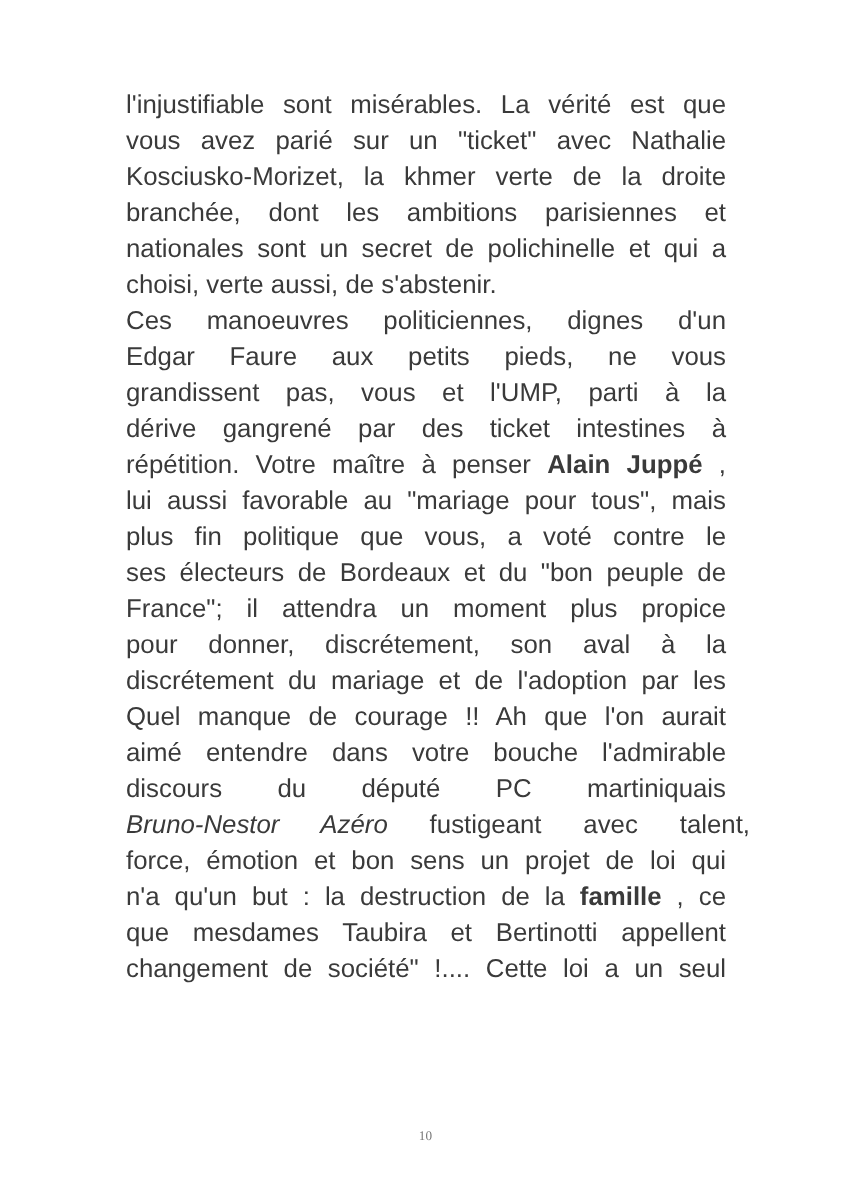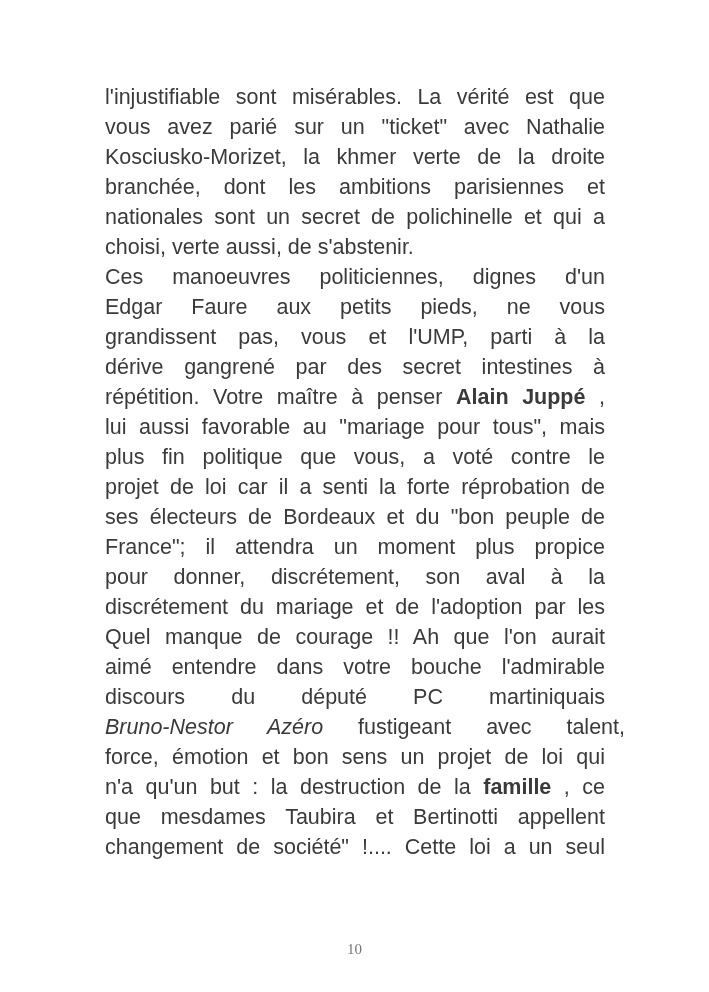--- a/index.html
+++ b/index.html
@@ -1,55 +1,54 @@
 <!DOCTYPE html>
 <html><head>
   <meta charset="utf-8">
   <style>
     html, body { margin: 0; padding: 0; background: #ffffff; }
     body { width: 709px; height: 992px; position: relative; overflow: hidden; }
     .page { position: absolute; left: 0; top: 0; width: 709px; height: 992px; background: #fff; }
     .text {
-      position: absolute; left: 105px; top: 82px; width: 500px;
+      position: absolute; left: 105px; top: 72px; width: 500px;
       font-family: "Liberation Sans", sans-serif;
       font-size: 21.5px; color: #3a3a3a;
     }
     .line {
       height: 30px; line-height: 30px; white-space: nowrap;
       text-align: justify; text-align-last: justify;
       display: block;
     }
     .line.last { text-align-last: left; }
     .line.wide { width: 520px; }
     .b { font-weight: bold; }
     .i { font-style: italic; margin-top: 28px; }
     .pagenum {
       position: absolute; left: 0; width: 709px; top: 941px; text-align: center;
-      font-family: "Liberation Serif", serif; font-size: 15px; color: #777;
+      font-family: "Liberation Serif", serif; font-size: 11px; color: #777;
     }
   </style>
 </head>
 <body>
 
 <div class="page">
   <div class="text" id="text">
       <div class="line"><span>l'injustifiable sont misérables. La vérité est que</span></div>
       <div class="line"><span>vous avez parié sur un "ticket" avec Nathalie</span></div>
       <div class="line"><span>Kosciusko-Morizet, la khmer verte de la droite</span></div>
       <div class="line"><span>branchée, dont les ambitions parisiennes et</span></div>
       <div class="line"><span>nationales sont un secret de polichinelle et qui a</span></div>
       <div class="line last"><span>choisi, verte aussi, de s'abstenir.</span></div>
       <div class="line"><span>Ces manoeuvres politiciennes, dignes d'un</span></div>
       <div class="line"><span>Edgar Faure aux petits pieds, ne vous</span></div>
       <div class="line"><span>grandissent pas, vous et l'UMP, parti à la</span></div>
-      <div class="line"><span>dérive gangrené par des secret intestines à</span></div>
+      <div class="line"><span>dérive gangrené par des ticket intestines à</span></div>
       <div class="line"><span>répétition. Votre maître à penser </span><span class="b">Alain Juppé</span><span> ,</span></div>
       <div class="line"><span>lui aussi favorable au "mariage pour tous", mais</span></div>
       <div class="line"><span>plus fin politique que vous, a voté contre le</span></div>
-      <div class="line"><span>projet de loi car il a senti la forte réprobation de</span></div>
       <div class="line"><span>ses électeurs de Bordeaux et du "bon peuple de</span></div>
       <div class="line"><span>France"; il attendra un moment plus propice</span></div>
       <div class="line"><span>pour donner, discrétement, son aval à la</span></div>
       <div class="line"><span>discrétement du mariage et de l'adoption par les</span></div>
       <div class="line"><span>Quel manque de courage !! Ah que l'on aurait</span></div>
       <div class="line"><span>aimé entendre dans votre bouche l'admirable</span></div>
       <div class="line"><span>discours du député PC martiniquais</span></div>
       <div class="line wide"><span class="i">Bruno-Nestor Azéro</span><span>  fustigeant avec talent,</span></div>
       <div class="line"><span>force, émotion et bon sens un projet de loi qui</span></div>
       <div class="line"><span>n'a qu'un but : la destruction de la </span><span class="b">famille</span><span>  , ce</span></div>

